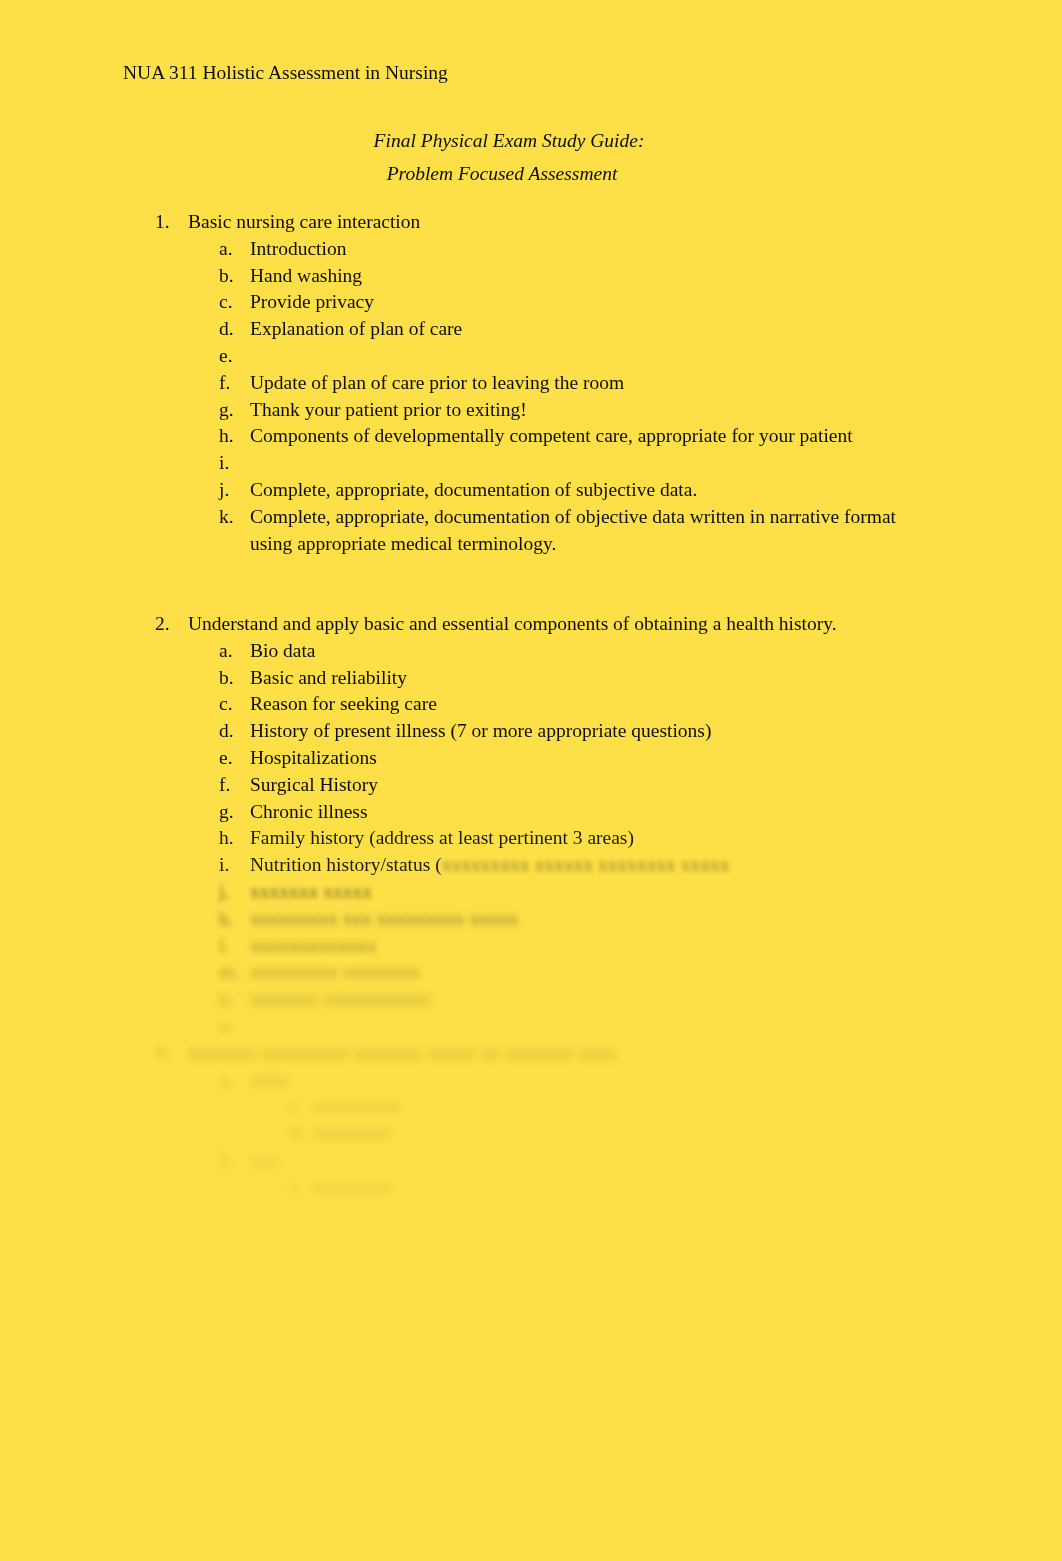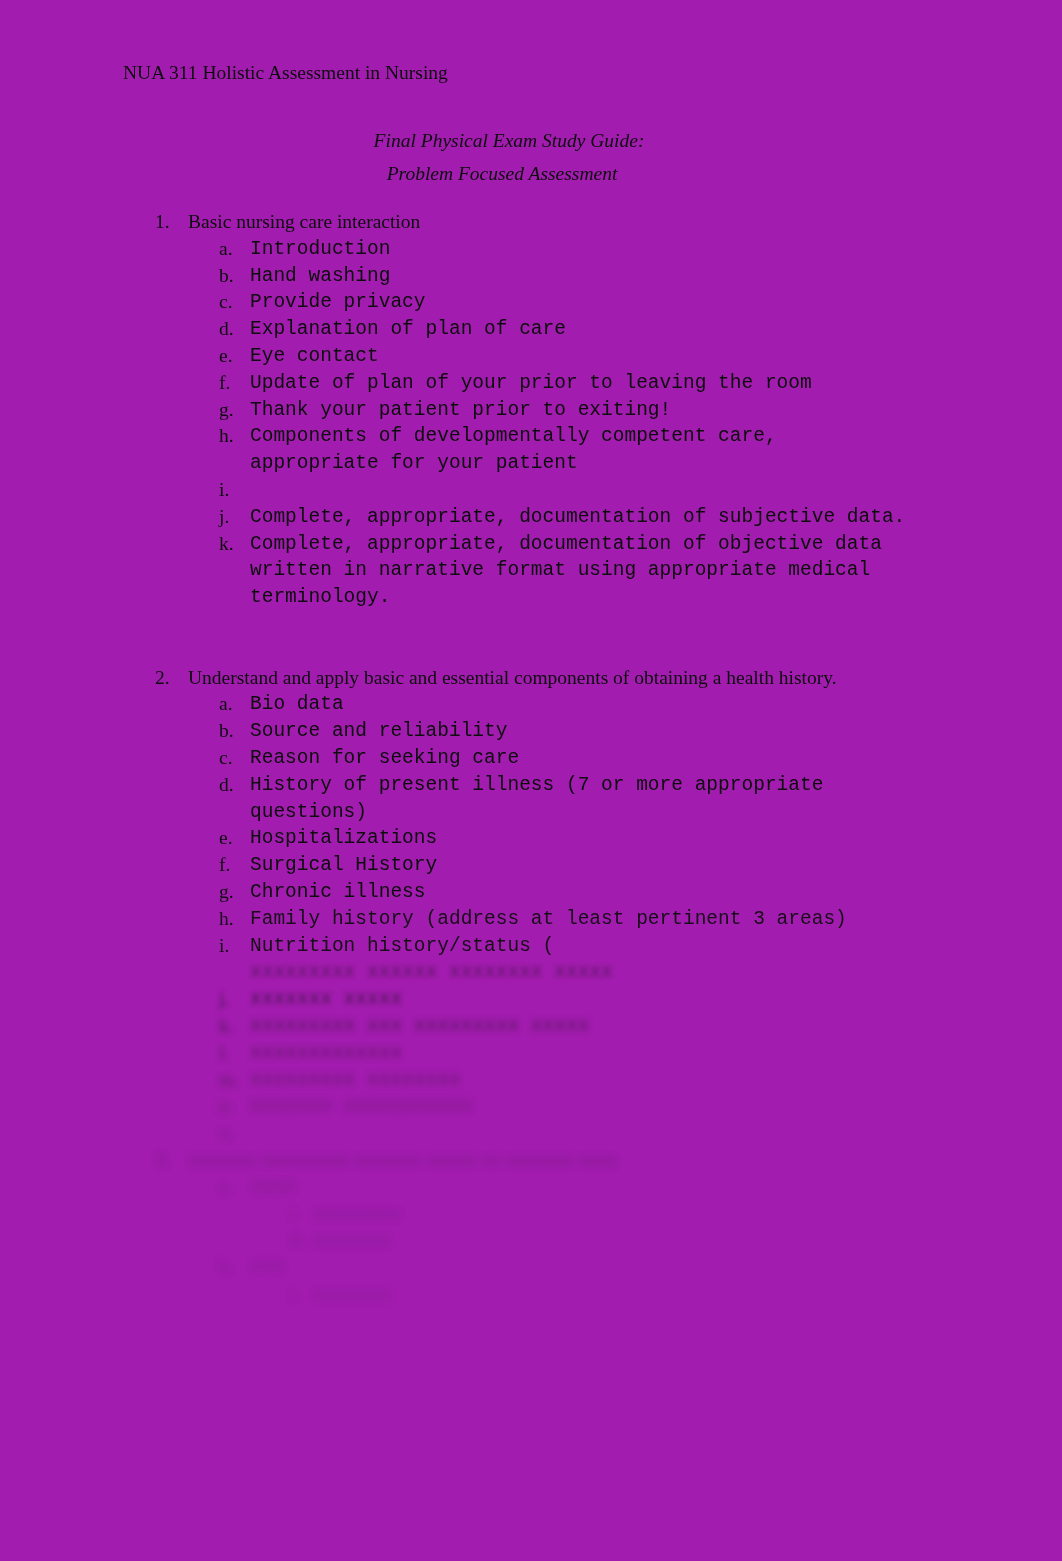--- a/index.html
+++ b/index.html
@@ -10,21 +10,21 @@
   }
   body {
     font-family: "Liberation Serif", "DejaVu Serif", serif;
     color: #0d0d0d;
     -webkit-font-smoothing: antialiased;
   }
   .page {
     position: relative;
     width: 1062px;
     height: 1561px;
-    background: #a21caf;
+    background: #fde047;
     overflow: hidden;
   }
 
   
   .doc-header {
     position: absolute;
     left: 123px;
     top: 59px;
     font-size: 19.5px;
     line-height: 27px;
@@ -72,21 +72,21 @@
   }
 
   
   .lvl1 { padding-left: 32px; }
   .lvl1 > .marker { width: 33px; }
   .lvl1 > .txt { max-width: 726px; font-family: Liberation Serif, serif; }
 
   
   .lvl2 { padding-left: 96px; }
   .lvl2 > .marker { width: 31px; }
-  .lvl2 > .txt { max-width: 662px; font-family: Liberation Mono, monospace; }
+  .lvl2 > .txt { max-width: 662px; }
 
   
   .lvl3 { padding-left: 167px; }
   .lvl3 > .marker { width: 23px; }
   .lvl3 > .txt { max-width: 590px; }
 
   .spacer { height: 26.8px; }
   .spacer.dbl { height: 53.6px; }
 
   
@@ -139,25 +139,24 @@
     <div class="li lvl2 b0">
       <span class="marker">c.</span>
       <span class="txt">Provide privacy</span>
     </div>
     <div class="li lvl2 b0">
       <span class="marker">d.</span>
       <span class="txt">Explanation of plan of care</span>
     </div>
     <div class="li lvl2 b0">
       <span class="marker">e.</span>
-      <span class="txt">Eye contact</span>
     </div>
     <div class="li lvl2 b0">
       <span class="marker">f.</span>
-      <span class="txt">Update of plan of your prior to leaving the room</span>
+      <span class="txt">Update of plan of care prior to leaving the room</span>
     </div>
     <div class="li lvl2 b0">
       <span class="marker">g.</span>
       <span class="txt">Thank your patient prior to exiting!</span>
     </div>
     <div class="li lvl2 b0">
       <span class="marker">h.</span>
       <span class="txt">Components of developmentally competent care, appropriate for your patient</span>
     </div>
     <div class="li lvl2 b0">
@@ -178,21 +177,21 @@
       <span class="marker">2.</span>
       <span class="txt">Understand and apply basic and essential components of obtaining a health history.</span>
     </div>
 
     <div class="li lvl2 b0">
       <span class="marker">a.</span>
       <span class="txt">Bio data</span>
     </div>
     <div class="li lvl2 b0">
       <span class="marker">b.</span>
-      <span class="txt">Source and reliability</span>
+      <span class="txt">Basic and reliability</span>
     </div>
     <div class="li lvl2 b0">
       <span class="marker">c.</span>
       <span class="txt">Reason for seeking care</span>
     </div>
     <div class="li lvl2 b0">
       <span class="marker">d.</span>
       <span class="txt">History of present illness (7 or more  appropriate questions)</span>
     </div>
     <div class="li lvl2 b0">

